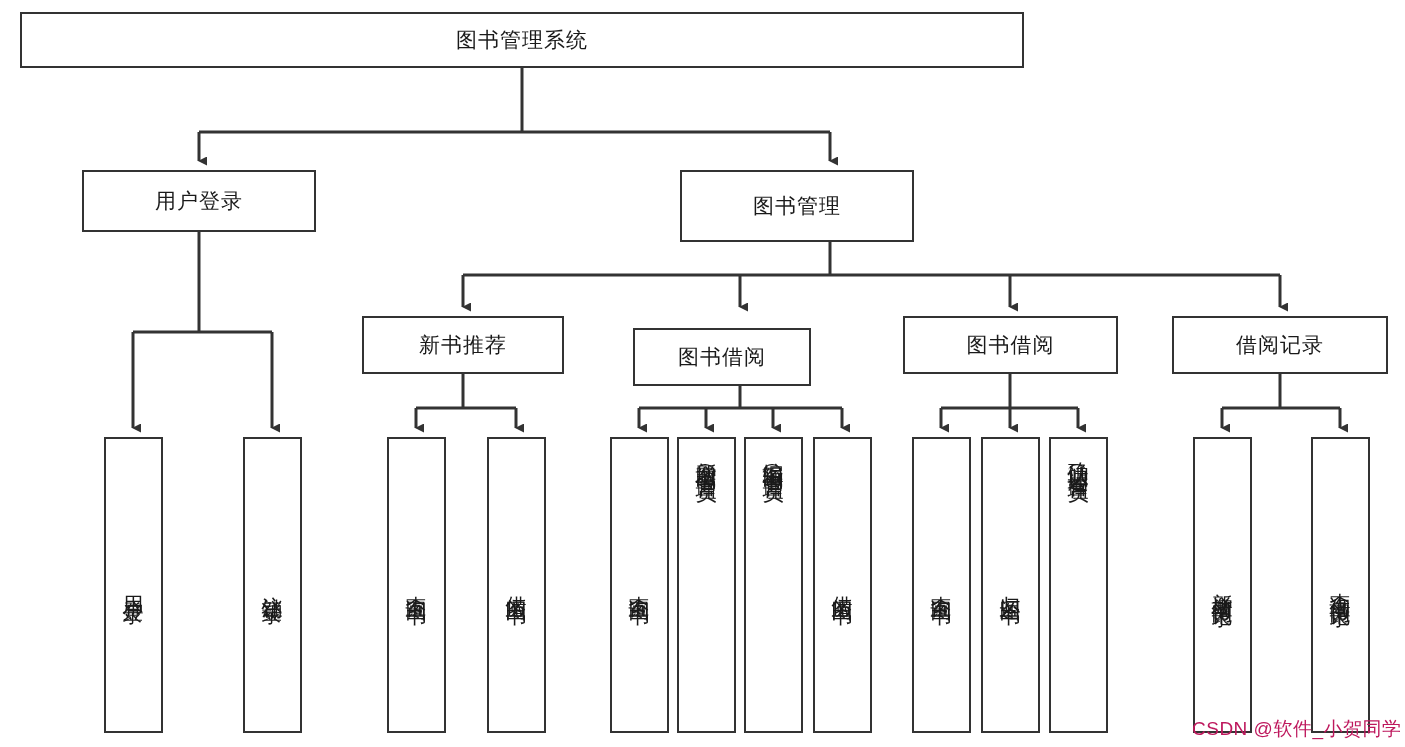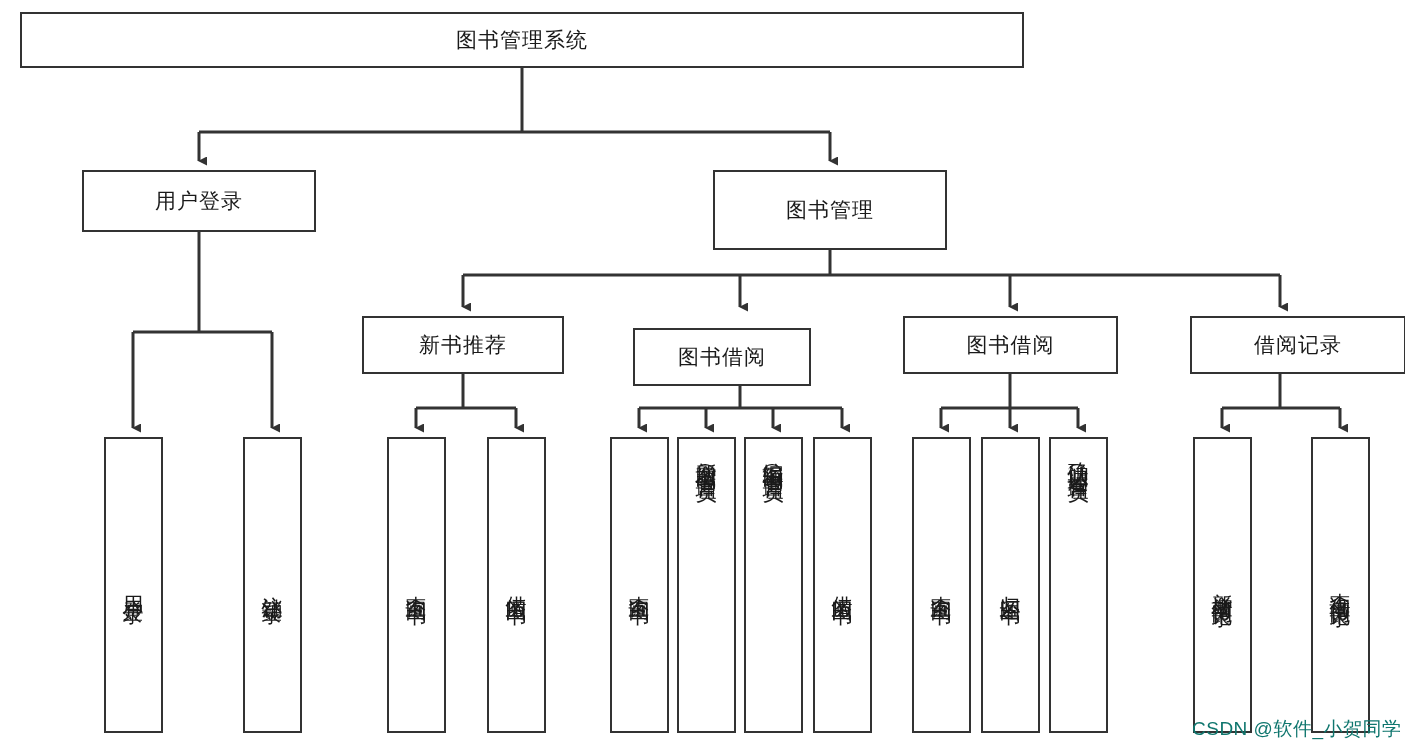--- a/index.html
+++ b/index.html
@@ -61,21 +61,21 @@
   .leaf.center-align {
     align-items: center;
   }
   .leaf.top-align {
     align-items: flex-start;
     padding-top: 6px;
   }
   .watermark {
     position: absolute;
     font-size: 19px;
-    color: #0f766e;
+    color: #be185d;
     white-space: nowrap;
     letter-spacing: 0.5px;
   }
 </style>
 </head>
 <body>
 
 <div id="canvas">
 
   <svg id="wires" viewBox="0 0 1405 747" xmlns="http://www.w3.org/2000/svg">
@@ -128,34 +128,34 @@
     </g>
   </svg>
 
   <div class="node root" style="left:20px; top:12px; width:1004px; height:56px;">
     <span>图书管理系统</span>
   </div>
 
   <div class="node lvl1" style="left:82px; top:170px; width:234px; height:62px;">
     <span>用户登录</span>
   </div>
-  <div class="node lvl1" style="left:713px; top:170px; width:234px; height:80px;">
+  <div class="node lvl1" style="left:680px; top:170px; width:234px; height:72px;">
     <span>图书管理</span>
   </div>
 
   <div class="node lvl2" style="left:362px; top:316px; width:202px; height:58px;justify-content:center;">
     <span>新书推荐</span>
   </div>
   <div class="node lvl2" style="left:633px; top:328px; width:178px; height:58px;">
     <span>图书借阅</span>
   </div>
   <div class="node lvl2" style="left:903px; top:316px; width:215px; height:58px;">
     <span>图书借阅</span>
   </div>
-  <div class="node lvl2" style="left:1172px; top:316px; width:216px; height:58px;margin-left:18px;">
+  <div class="node lvl2" style="left:1172px; top:316px; width:216px; height:58px;">
     <span>借阅记录</span>
   </div>
 
   <div class="leaf center-align" style="left:104px; top:437px; width:59px; height:296px;">
     <span class="vtext">用户登录</span>
   </div>
   <div class="leaf center-align" style="left:243px; top:437px; width:59px; height:296px;">
     <span class="vtext">注销登录</span>
   </div>
 

